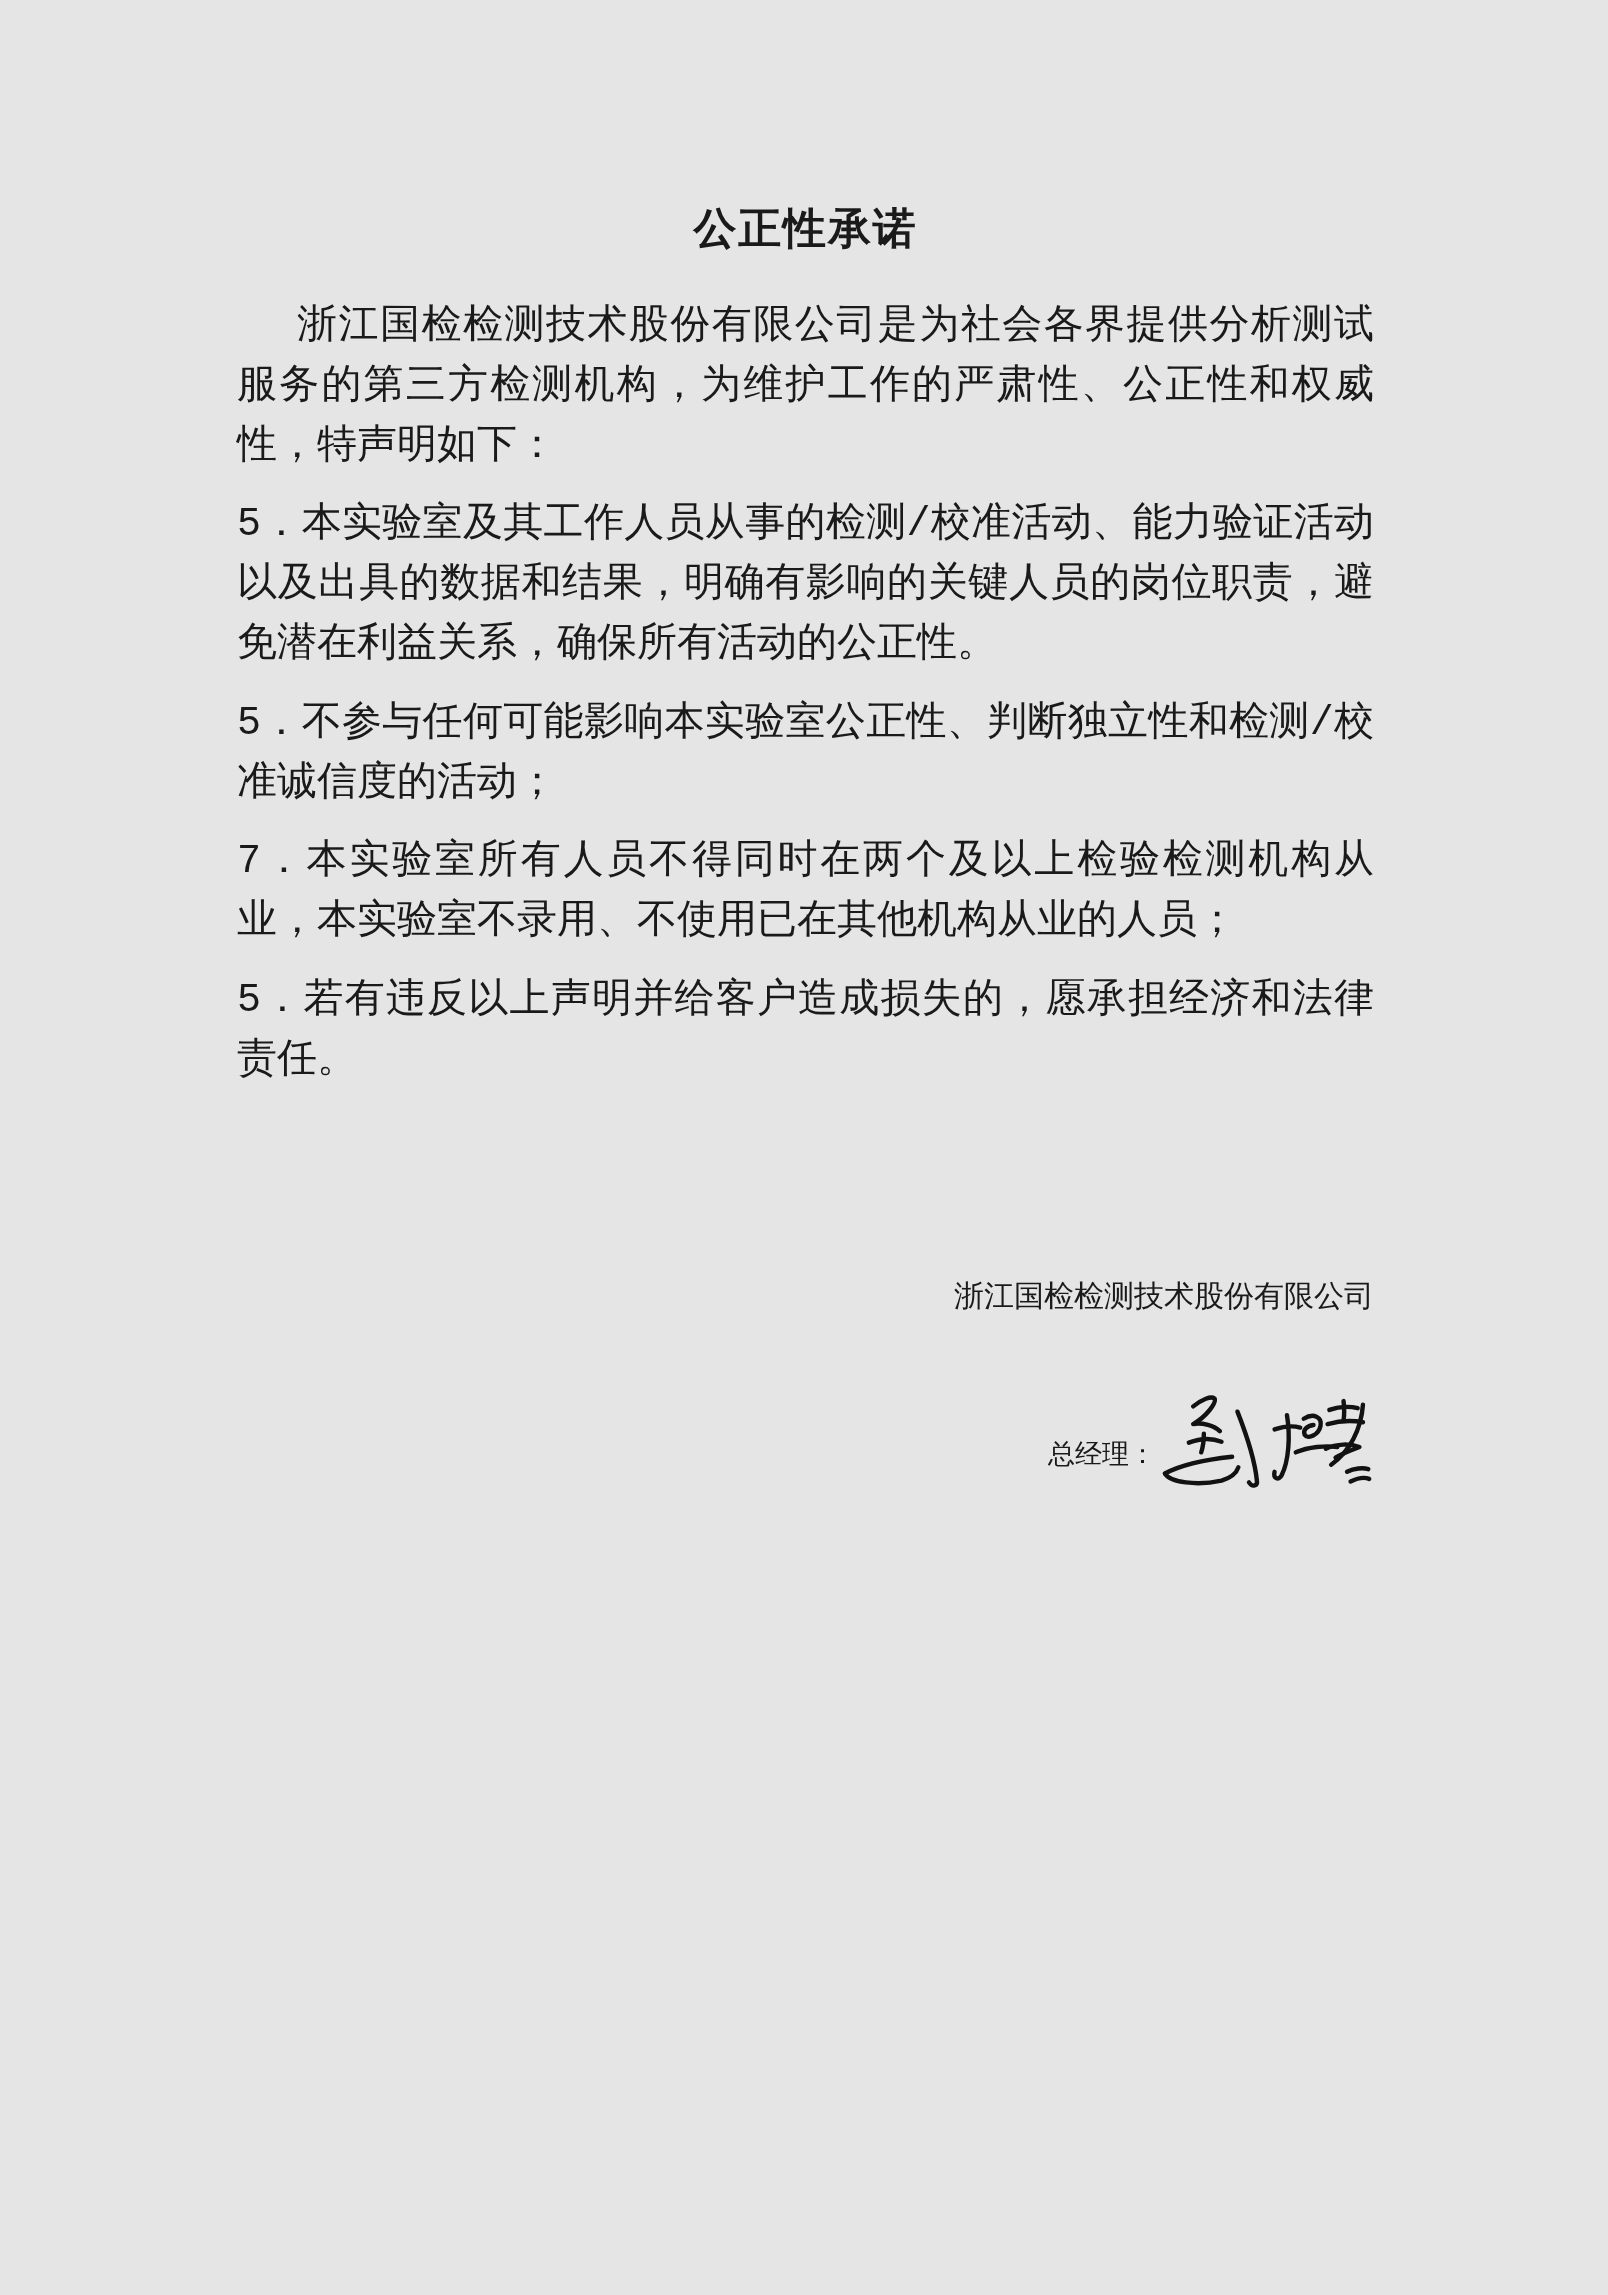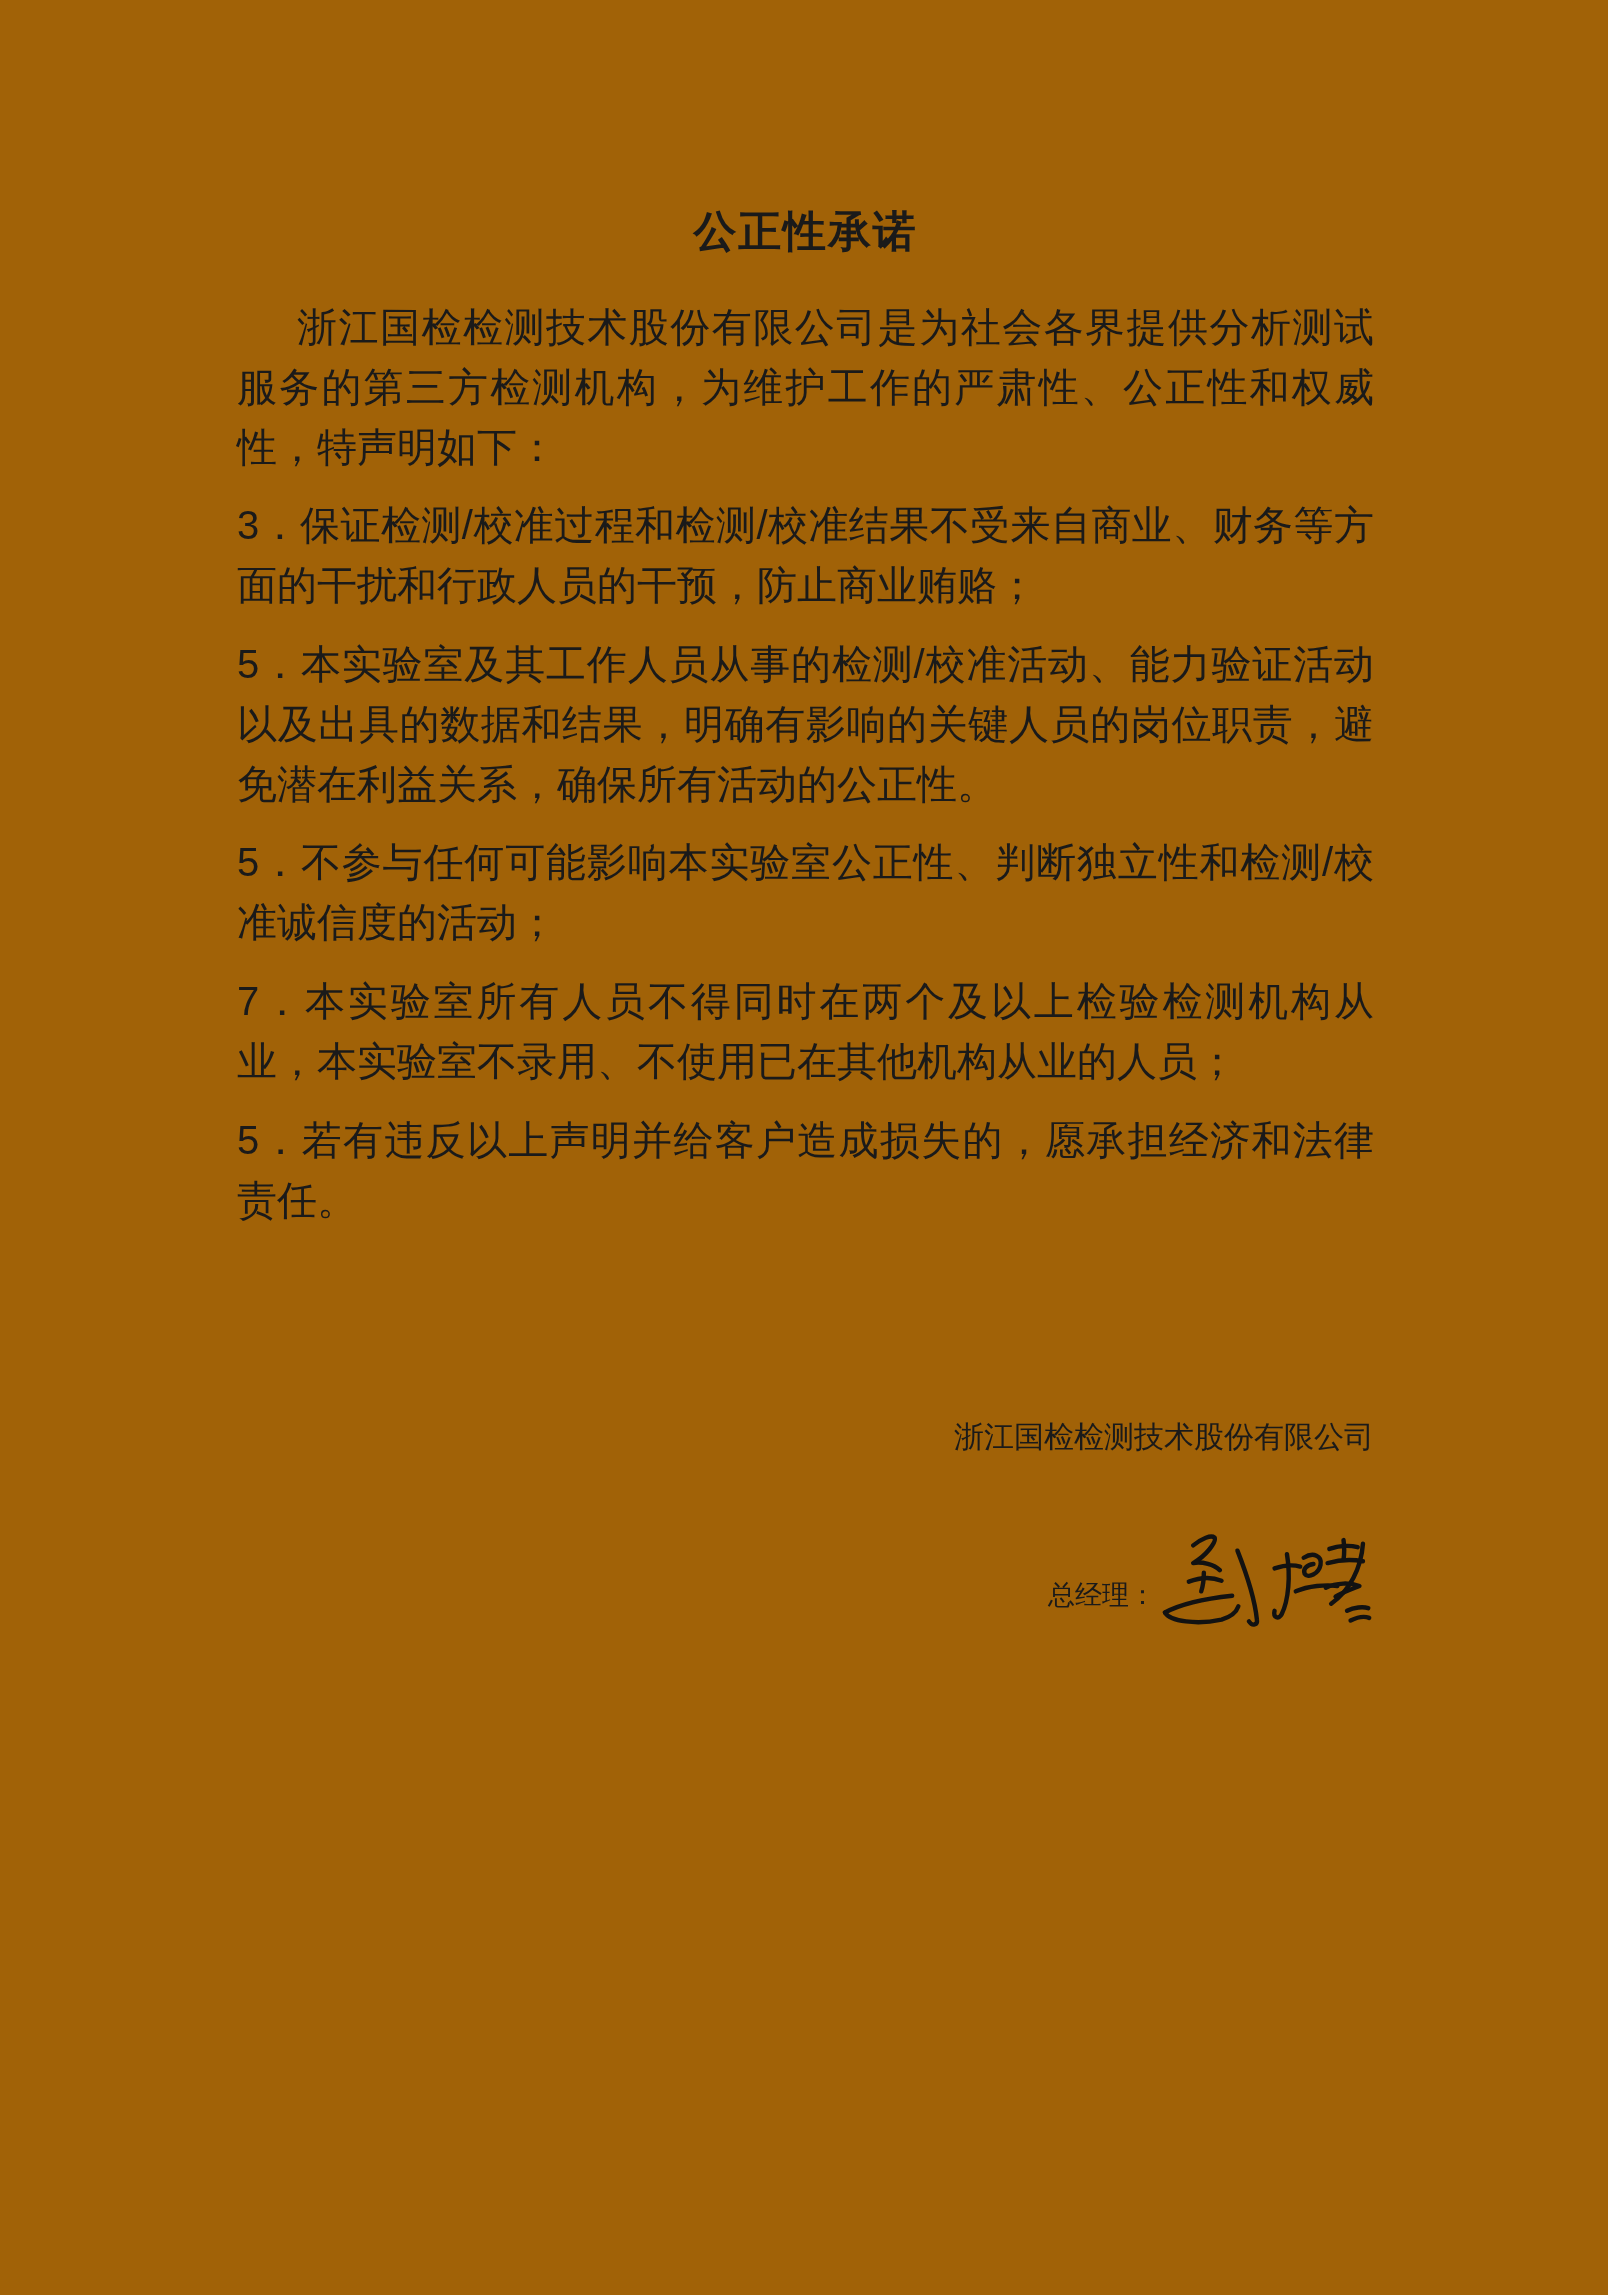--- a/index.html
+++ b/index.html
@@ -4,23 +4,23 @@
 <style>
   html, body {
     margin: 0;
     padding: 0;
     background: #ffffff;
   }
   .page {
     position: relative;
     width: 1608px;
     height: 2295px;
-    background: #a16207;
+    background: #e5e5e5;
     color: #1a1a1a;
-    font-family: Liberation Sans, sans-serif;
+    font-family: Liberation Mono, monospace;
     box-sizing: border-box;
     padding: 206px 234px 0 237px;
     overflow: hidden;
   }
   .doc-title {
     font-size: 43px;
     line-height: 1.2;
     font-weight: 700;
     text-align: center;
     letter-spacing: 1.8px;
@@ -60,21 +60,20 @@
 </style>
 </head>
 <body>
 
 <div class="page">
 
   <h1 class="doc-title">公正性承诺</h1>
 
   <p class="para intro">浙江国检检测技术股份有限公司是为社会各界提供分析测试服务的第三方检测机构，为维护工作的严肃性、公正性和权威性，特声明如下：</p>
 
-  <p class="para">3．保证检测/校准过程和检测/校准结果不受来自商业、财务等方面的干扰和行政人员的干预，防止商业贿赂；</p>
   <p class="para">5．本实验室及其工作人员从事的检测/校准活动、能力验证活动以及出具的数据和结果，明确有影响的关键人员的岗位职责，避免潜在利益关系，确保所有活动的公正性。</p>
   <p class="para">5．不参与任何可能影响本实验室公正性、判断独立性和检测/校准诚信度的活动；</p>
   <p class="para">7．本实验室所有人员不得同时在两个及以上检验检测机构从业，本实验室不录用、不使用已在其他机构从业的人员；</p>
   <p class="para">5．若有违反以上声明并给客户造成损失的，愿承担经济和法律责任。</p>
 
   <p class="company-line">浙江国检检测技术股份有限公司</p>
 
   <div class="sig-row">
     <span class="sig-label">总经理：</span>
 

